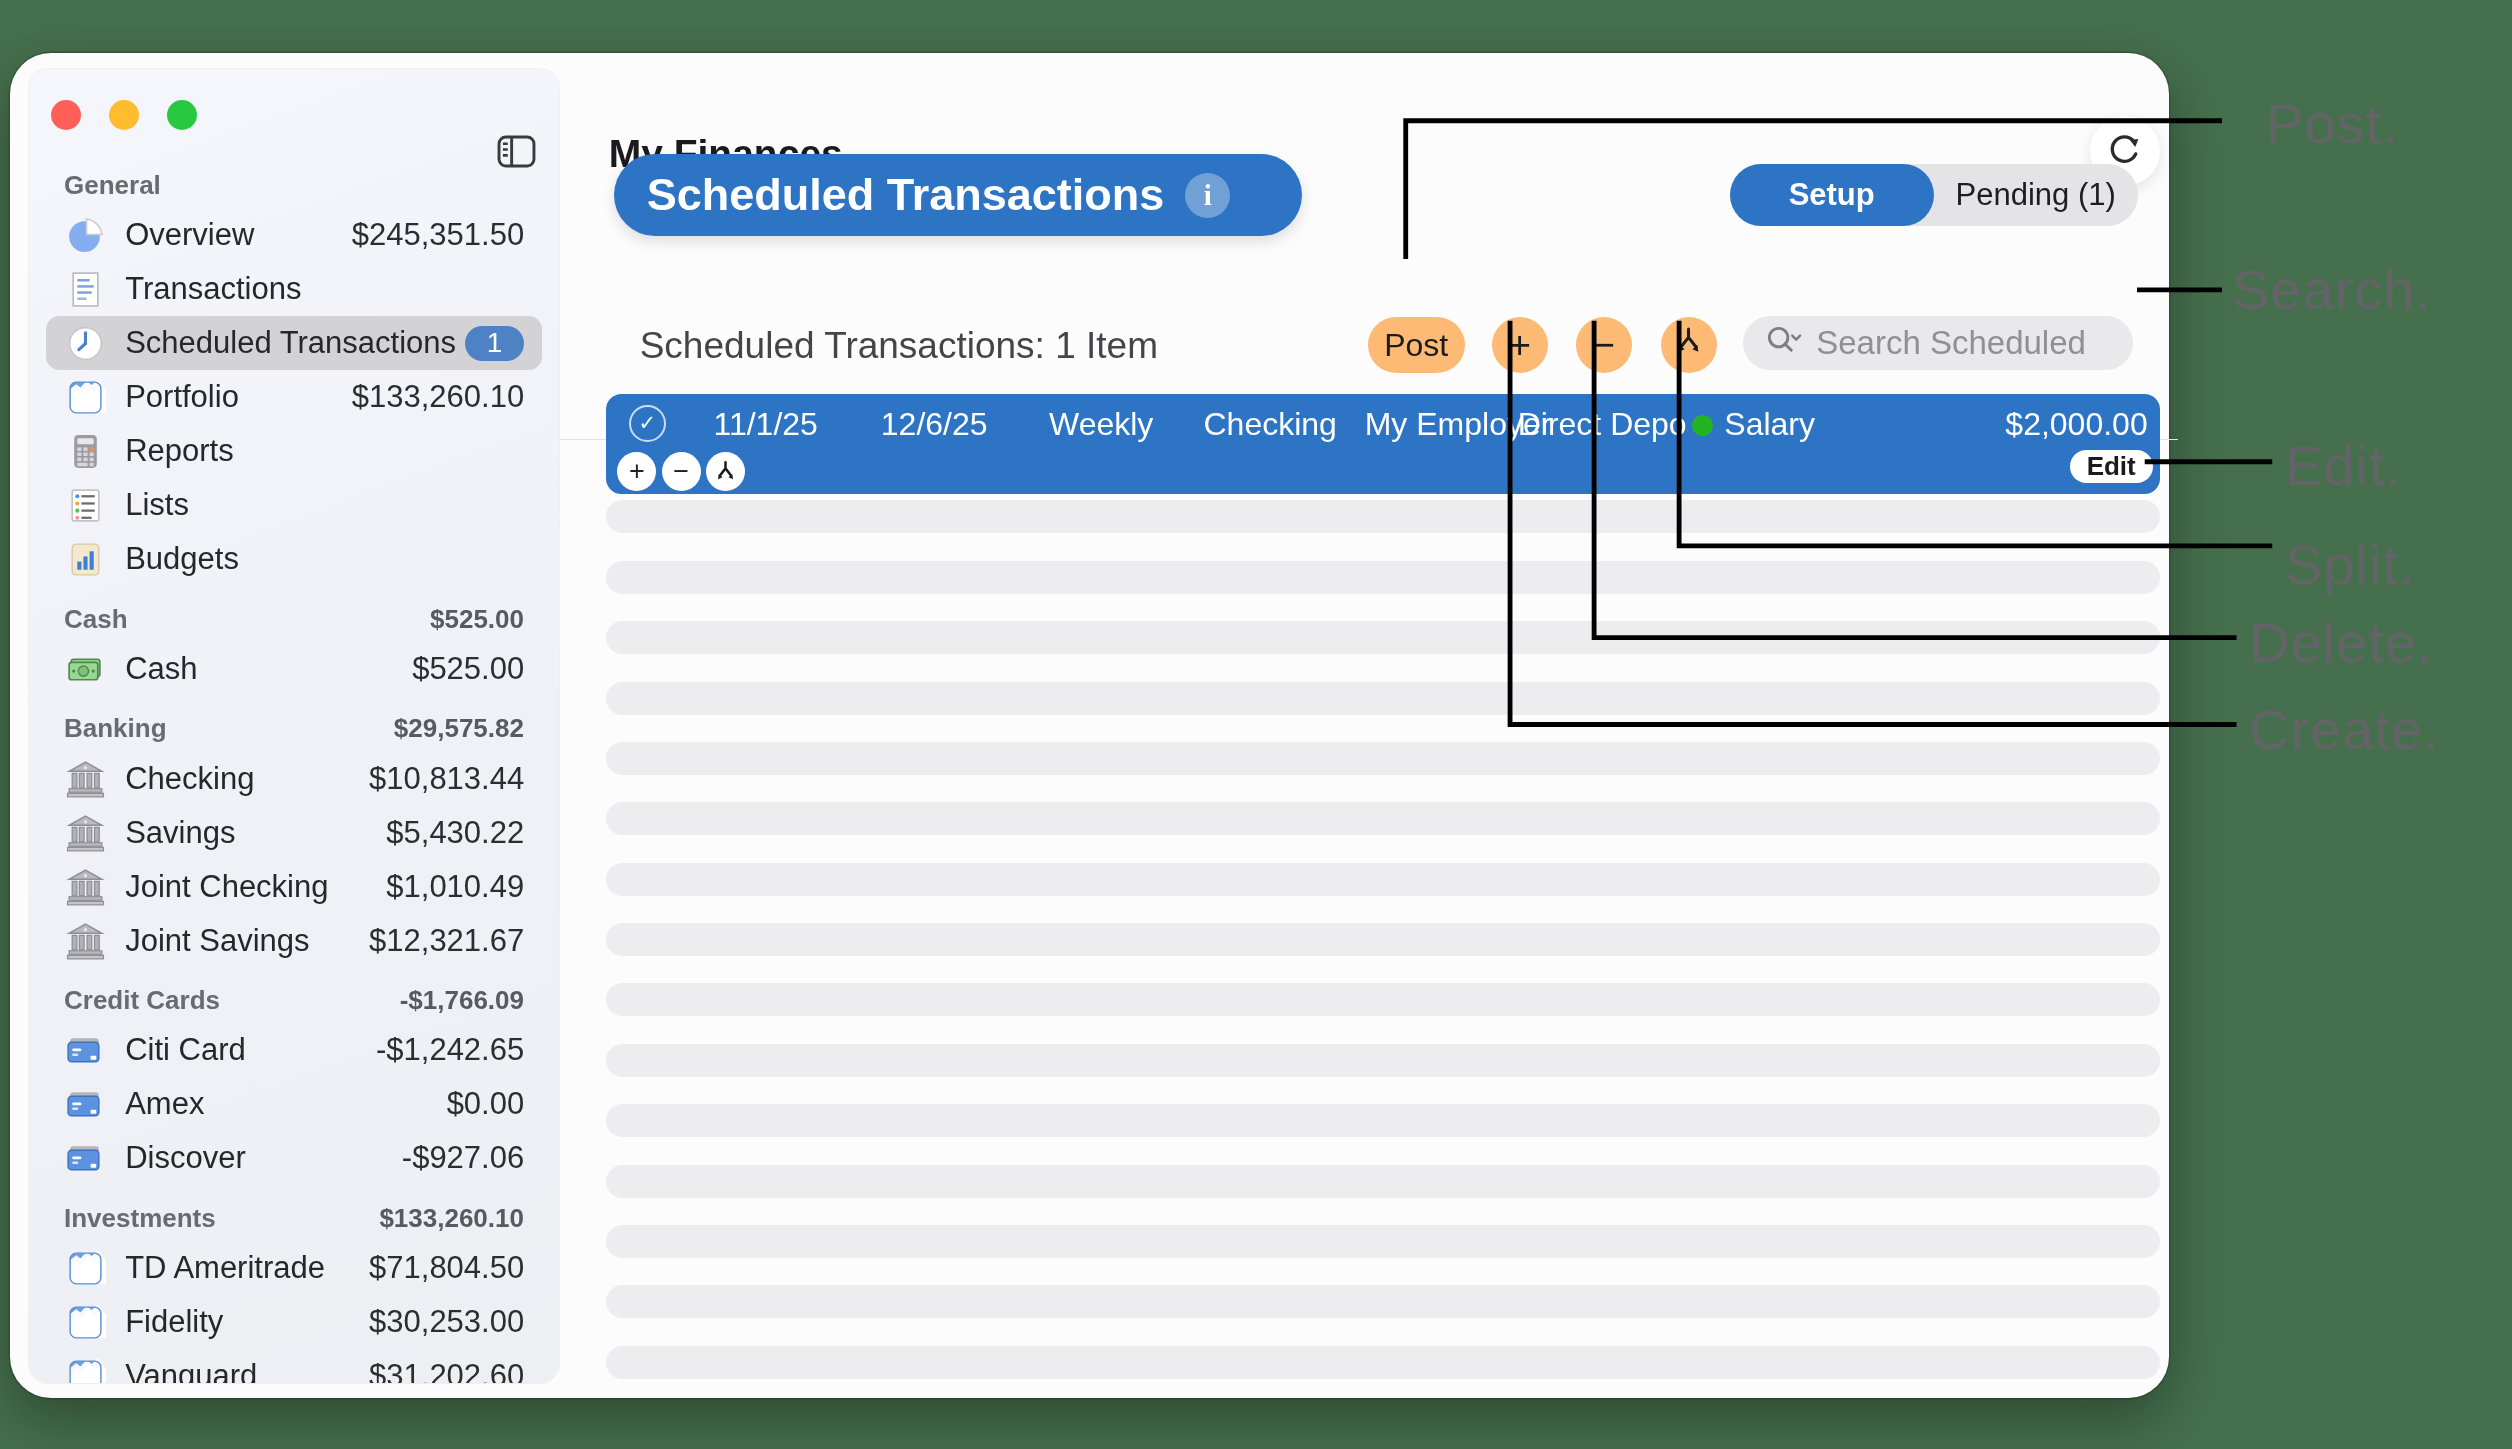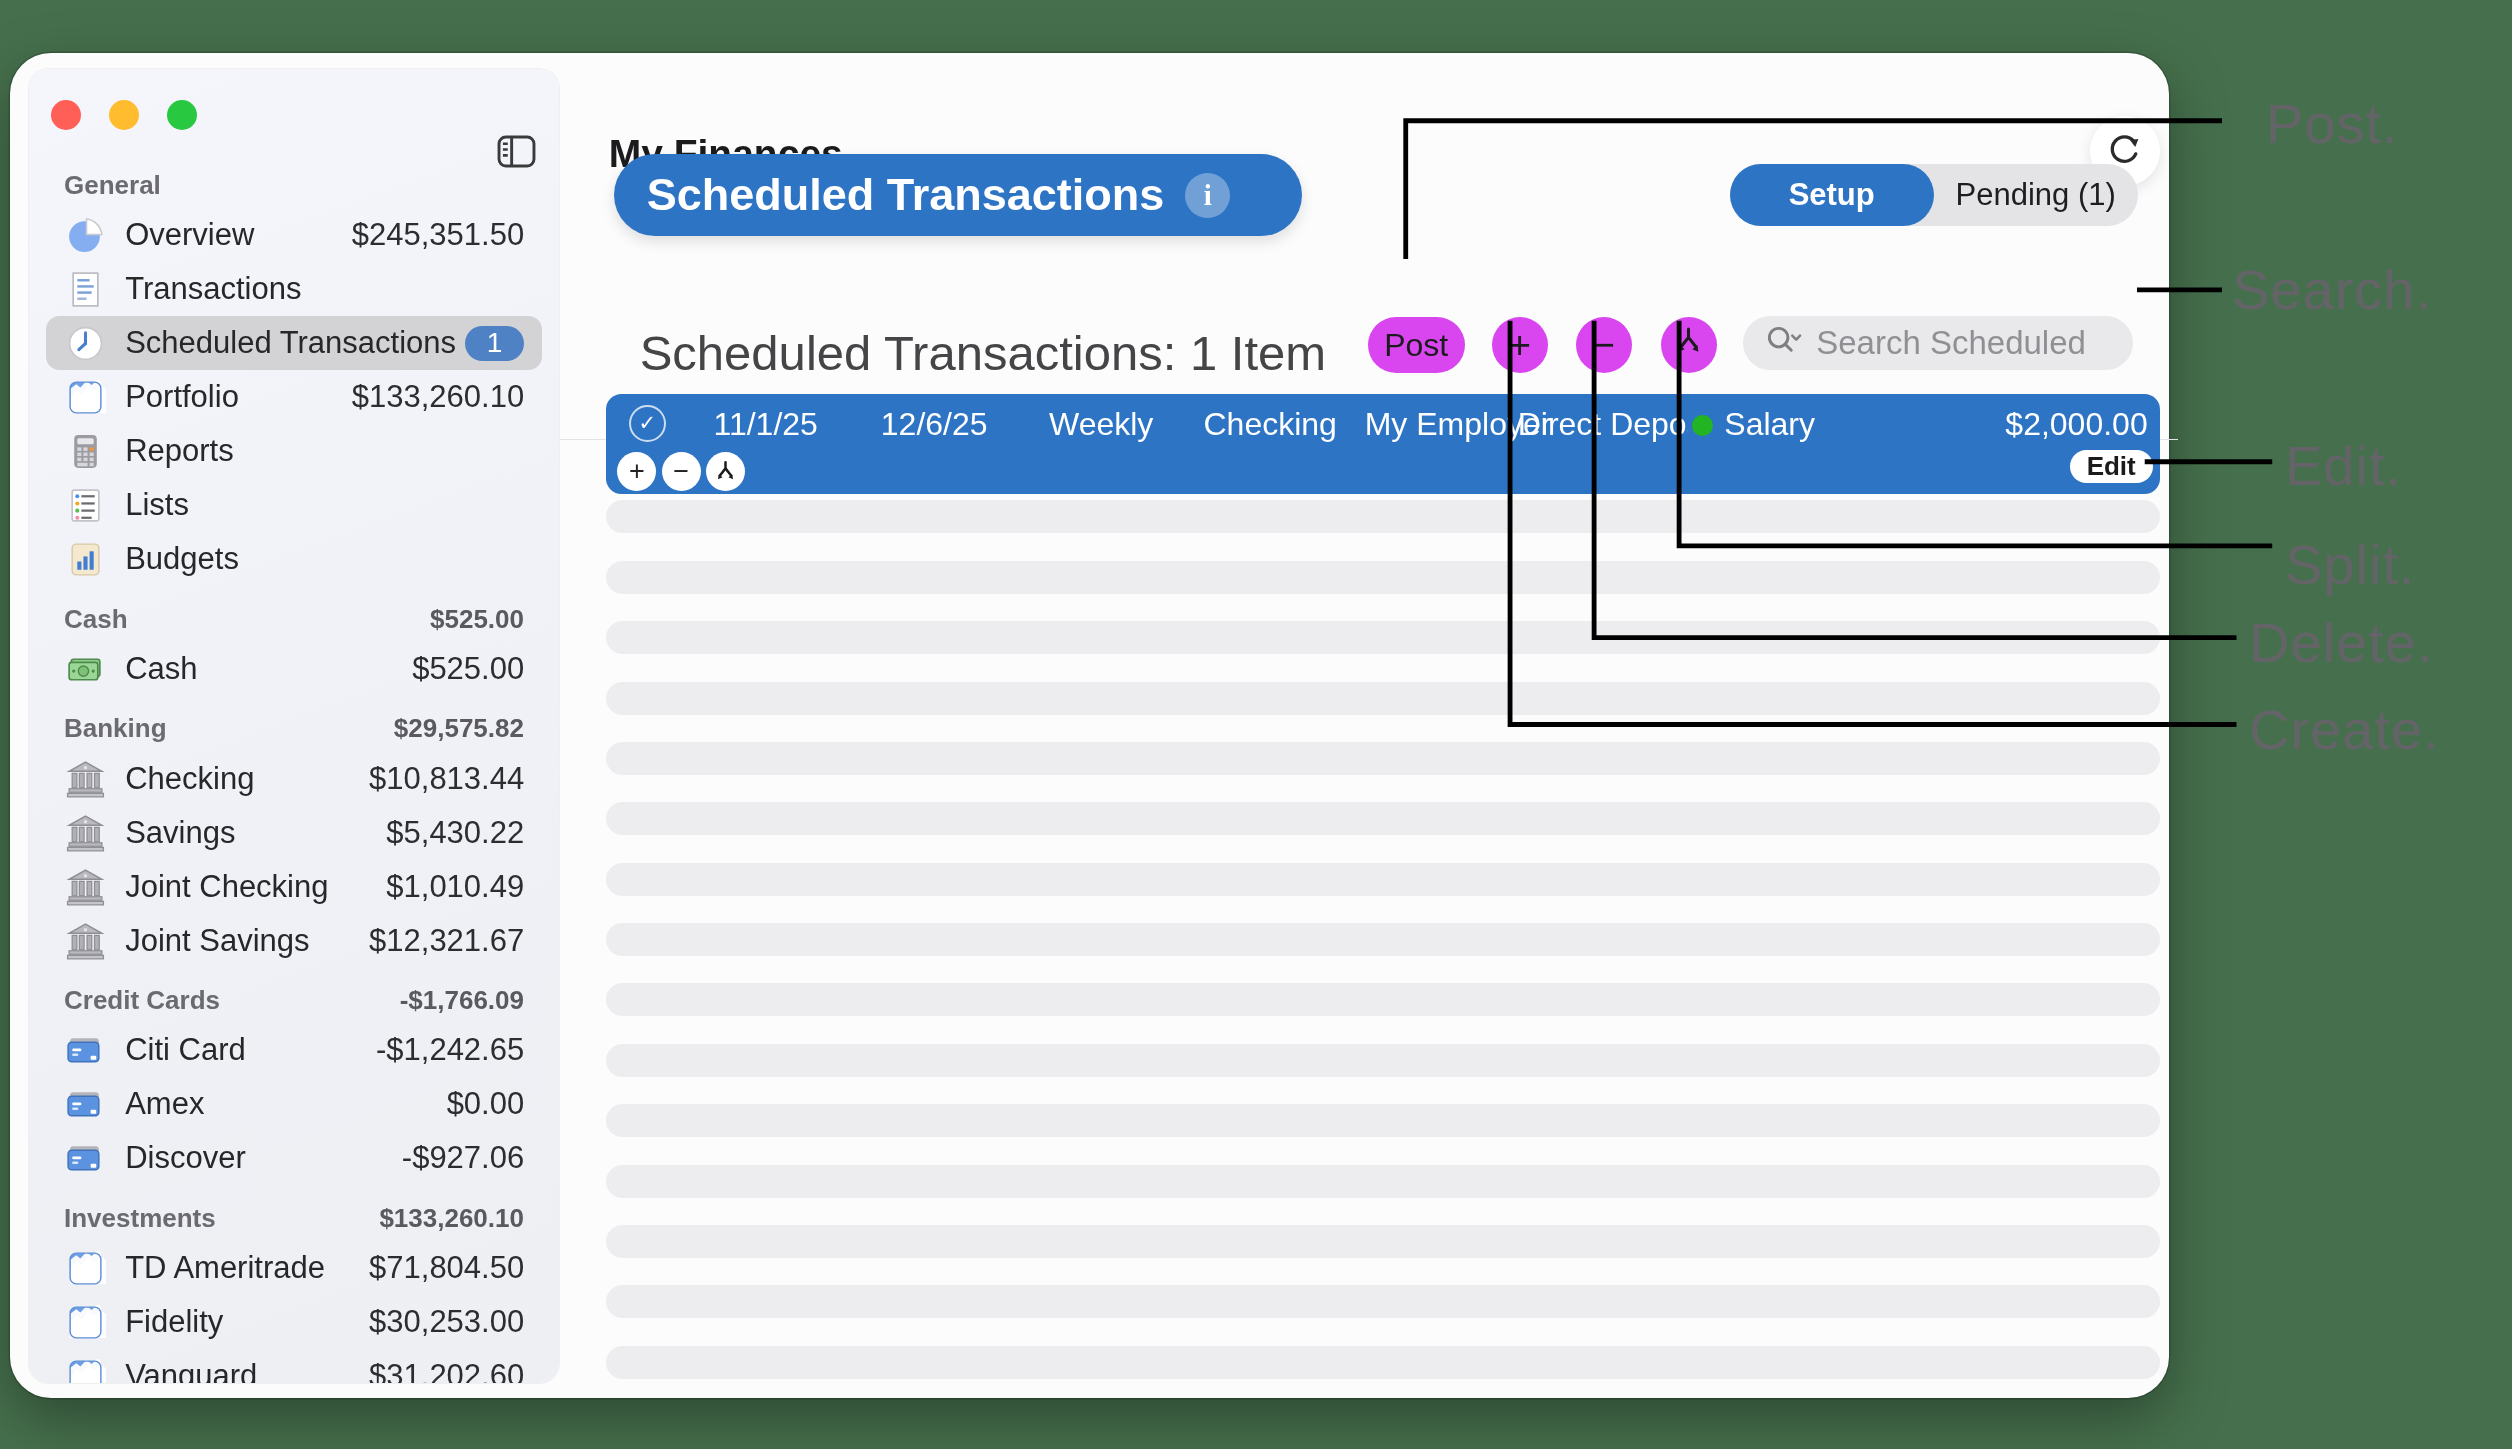--- a/index.html
+++ b/index.html
@@ -50,22 +50,22 @@
   .title-pill{position:absolute;left:55px;top:101px;width:688px;height:82px;border-radius:42px;
     background:var(--accent,#2e74c5);display:flex;align-items:center;box-shadow:0 5.8px 13.5px rgba(0,0,0,.12);}
   .title-pill .tp-text{color:#fff;font-size:45px;font-weight:bold;margin-left:33px;white-space:nowrap;}
   .info-circle{width:45px;height:45px;border-radius:50%;background:rgba(255,255,255,.32);
     color:#fff;font-size:29px;font-weight:bold;display:flex;align-items:center;justify-content:center;
     margin-left:21px;font-family:"Liberation Serif","DejaVu Serif",serif;}
   .segmented{position:absolute;left:1171px;top:111px;width:408px;height:62px;border-radius:31px;
     background:#e4e4e7;display:flex;}
   .seg{flex:1;display:flex;align-items:center;justify-content:center;font-size:31px;color:#1e1e20;border-radius:31px;}
   .seg.active{background:var(--accent,#2e74c5);color:#fff;font-weight:bold;}
-  .subtitle{position:absolute;left:81px;top:272px;font-size:49px;color:#454547;}
-  .toolbar-btn{position:absolute;top:264px;height:56px;background:#d946ef;border-radius:28px;
+  .subtitle{position:absolute;left:81px;top:272px;font-size:37px;color:#454547;}
+  .toolbar-btn{position:absolute;top:264px;height:56px;background:#fdba74;border-radius:28px;
     display:flex;align-items:center;justify-content:center;color:#1c1c1e;}
   .post-btn{left:809px;width:97px;font-size:32px;}
   .circle-btn{border-radius:50%;width:56px;height:56px;font-size:39px;font-weight:300;}
   .add-btn{left:933px;}
   .remove-btn{left:1017px;}
   .split-btn{left:1102px;}
   .search-field{position:absolute;left:1184px;top:263px;width:390px;height:54px;border-radius:27px;
     background:#e9e9eb;display:flex;align-items:center;color:#8e8e93;}
   .search-field .mag{margin:0 13.5px 0 21px;}
   .search-field .ph{font-size:33px;color:#8f8f94;white-space:nowrap;}

